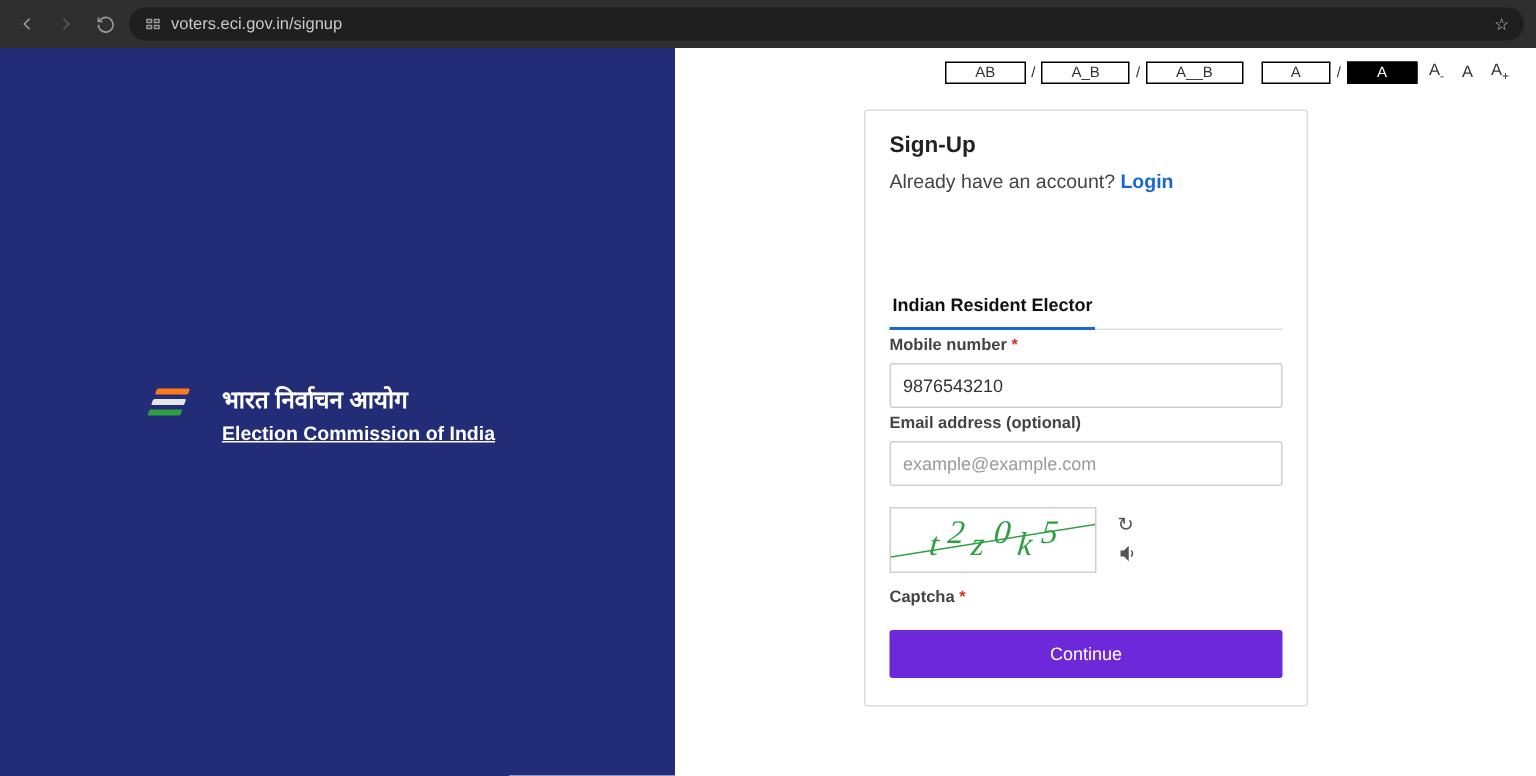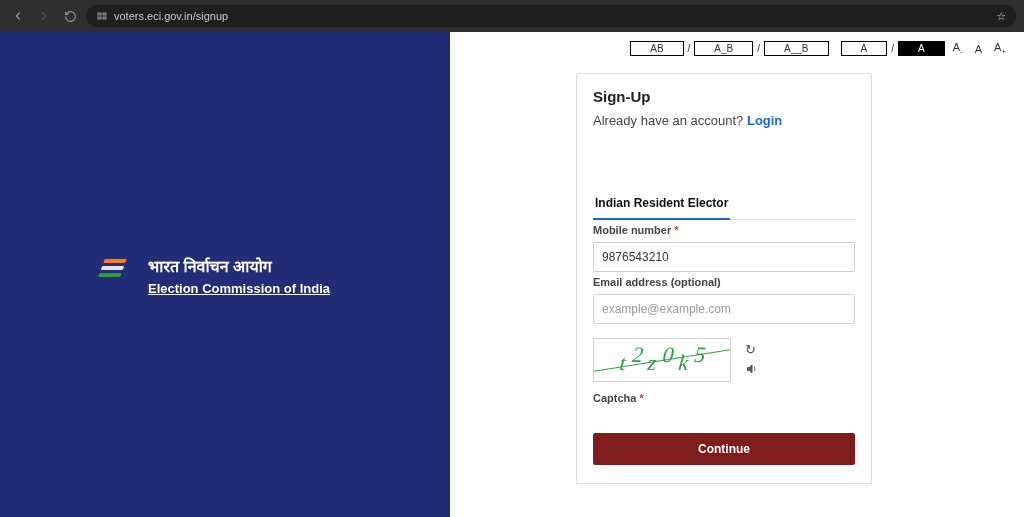--- a/index.html
+++ b/index.html
@@ -154,27 +154,27 @@
     left: -6px; right: -6px; top: 50%;
     height: 1px;
     background: #2ea043;
     transform: rotate(-9deg);
   }
   .captcha-icons { display: flex; flex-direction: column; gap: 6px; color: #555; font-size: 13px; }
   .captcha-icons span { cursor: pointer; }
 
   .btn-continue {
     width: 100%;
-    margin-top: 29px;
+    margin-top: 16px;
     height: 32px;
-    background: #7f1d1d;
+    background: #6d28d9;
     color: #fff;
     border: none;
     font-size: 12px;
-    font-weight: 700;
+    font-weight: 400;
     cursor: pointer;
     border-radius: 2px;
   }
 </style>
 </head>
 <body>
 
 <div class="browser-bar">
   <div class="nav-icon">
     <svg width="14" height="14" viewBox="0 0 24 24" fill="none" stroke="currentColor" stroke-width="2">

